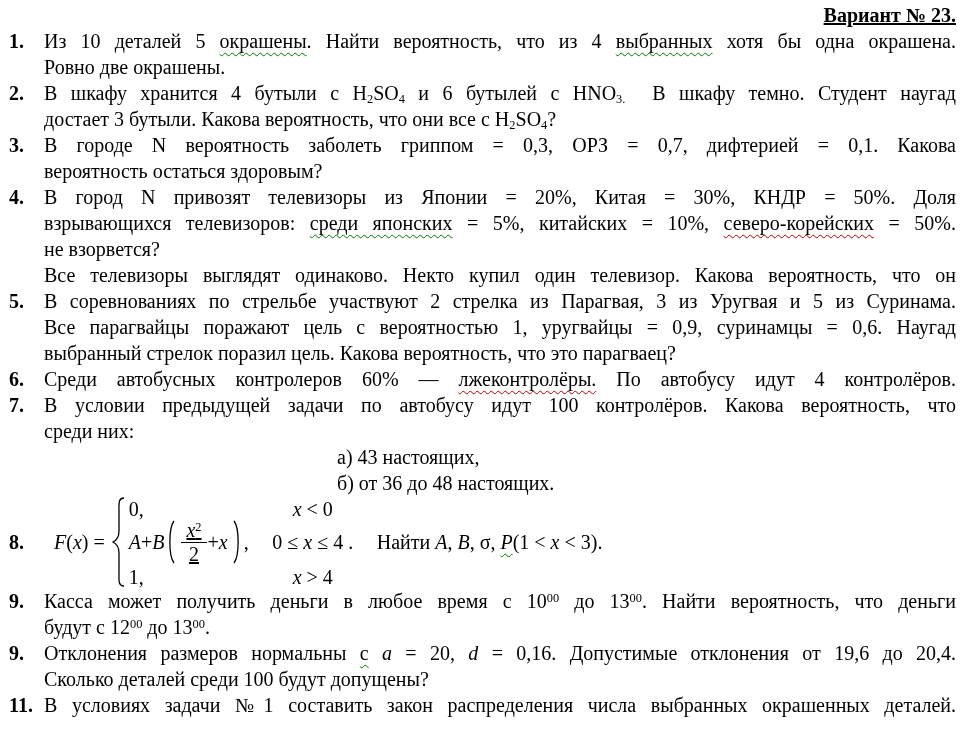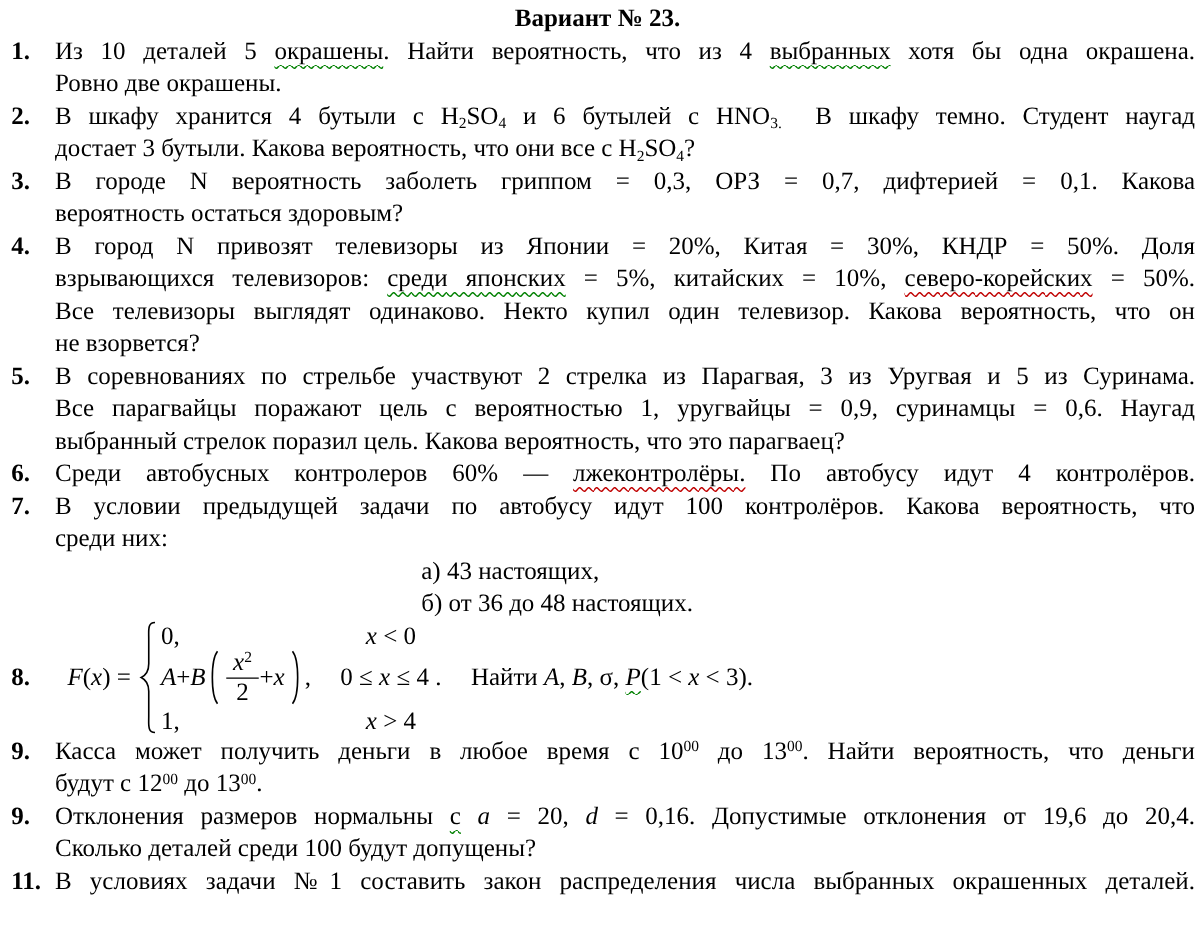--- a/index.html
+++ b/index.html
@@ -5,21 +5,21 @@
   :root { --sq-g:#008000; --sq-r:#c00000; --ink:#000000; --paper:#ffffff; }
   * { box-sizing: border-box; }
   html,body { margin:0; padding:0; }
   body {
     width:962px; height:744px; overflow:hidden;
     background:var(--paper); color:var(--ink);
     font-family:"Liberation Serif", serif;
     font-size:20px; line-height:26px;
   }
   .page { width:962px; height:744px; padding:2px 6px 0 0; }
-  .title { text-align:center; font-weight:bold; font-size:20px; line-height:26px; }
+  .title { text-align:right; font-weight:bold; font-size:20px; line-height:26px;text-decoration:underline; }
   .item { display:grid; grid-template-columns:44px 1fr; }
   .item .num { font-weight:bold; padding-left:9px; line-height:26px; }
   .item-formula .num { align-self:center; }
   .body { line-height:26px; min-width:0; }
   .line { text-align:justify; }
   .line.jl { text-align-last:justify; }
   .subline { text-align:left; padding-left:293px; }
   
   .s-i { font-style:italic; }
   .s-sub { font-size:0.62em; vertical-align:-0.28em; line-height:0; }
@@ -33,21 +33,21 @@
   .s-r { text-decoration-color:var(--sq-r); }
   
   .formula { display:flex; align-items:center; padding-left:10px; height:92px; }
   .f-lhs { white-space:nowrap; }
   .f-brace { display:block; margin:0 3px 0 5px; }
   .f-rows { display:flex; flex-direction:column; }
   .f-row { display:grid; grid-template-columns:134px 100px; align-items:center; height:24px; }
   .f-row.mid { height:44px; }
   .f-val { display:flex; align-items:center; white-space:nowrap; }
   .f-cond { justify-self:center; text-align:center; white-space:nowrap; }
-  .frac { display:inline-flex; flex-direction:column; align-items:center; margin:0 1px; line-height:1.02; }
+  .frac { display:inline-flex; flex-direction:column; align-items:center; margin:0 1px; line-height:1.02;text-decoration:underline; }
   .frac .fnum { padding:0 5px 1px; border-bottom:1.2px solid var(--ink); }
   .frac .fden { padding-top:1px; }
   .f-paren { display:block; margin:0 1px; }
   .f-tail { margin-left:14px; white-space:nowrap;text-align:center; }
 </style>
 </head>
 <body>
 
 <div class="page">
   <div class="title">Вариант № 23.</div>
@@ -74,22 +74,22 @@
           <div class="line jl"><span>В городе N вероятность заболеть гриппом = 0,3, ОРЗ = 0,7, дифтерией = 0,1. Какова</span></div>
           <div class="line"><span>вероятность остаться здоровым?</span></div>
         </div>
   </div>
 
   <div class="item">
     <div class="num">4.</div>
     <div class="body">
           <div class="line jl"><span>В город N привозят телевизоры из Японии = 20%, Китая = 30%, КНДР = 50%. Доля</span></div>
           <div class="line jl"><span>взрывающихся телевизоров: </span><span class="s-g">среди японских</span><span> = 5%, китайских = 10%, </span><span class="s-r">северо-корейских</span><span> = 50%.</span></div>
+          <div class="line"><span>не взорвется?</span></div>
           <div class="line jl"><span>Все телевизоры выглядят одинаково. Некто купил один телевизор. Какова вероятность, что он</span></div>
-          <div class="line"><span>не взорвется?</span></div>
         </div>
   </div>
 
   <div class="item">
     <div class="num">5.</div>
     <div class="body">
           <div class="line jl"><span>В соревнованиях по стрельбе участвуют 2 стрелка из Парагвая, 3 из Уругвая и 5 из Суринама.</span></div>
           <div class="line jl"><span>Все парагвайцы поражают цель с вероятностью 1, уругвайцы = 0,9, суринамцы = 0,6. Наугад</span></div>
           <div class="line"><span>выбранный стрелок поразил цель. Какова вероятность, что это парагваец?</span></div>
         </div>

